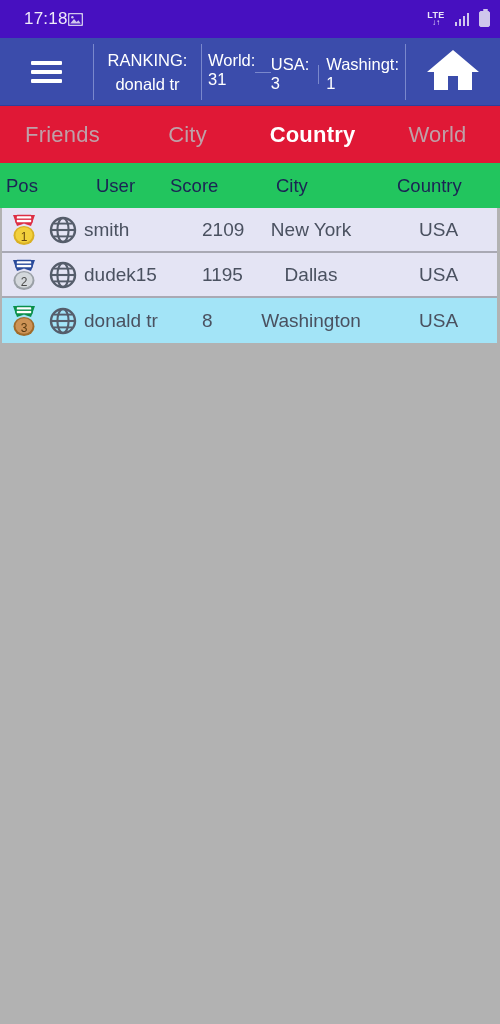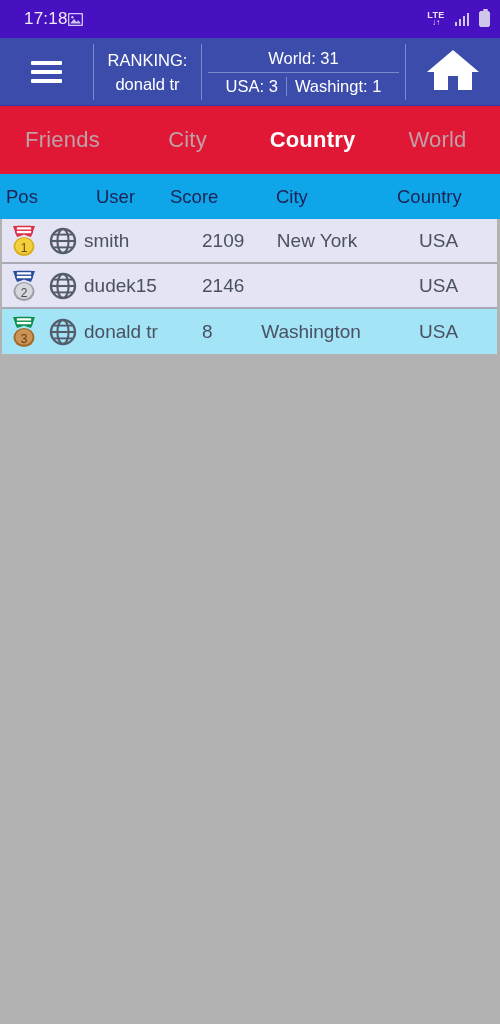--- a/index.html
+++ b/index.html
@@ -43,42 +43,42 @@
   .hamburger {
     width:93px; display:flex; flex-direction:column; align-items:center;
     justify-content:center; gap:5px; cursor:pointer;
   }
   .hamburger span { display:block; width:31px; height:4px; background:#fff; border-radius:1px; }
   .vdiv { width:1px; background:#7a88cc; align-self:center; height:56px; }
   .rank-user {
     width:107px; display:flex; flex-direction:column; align-items:center;
     justify-content:center; gap:5px; font-size:16.5px;
   }
-  .rank-stats { flex:1; display:flex; flex-direction:column; justify-content:center;
+  .rank-stats { flex:1; display:flex; flex-direction:row; justify-content:center;
                 align-items:center; padding:0 6px; }
   .rank-world { font-size:16.5px; padding-bottom:4px; }
   .rank-hdiv { height:1px; background:#7a88cc; width:100%; }
   .rank-row2 { display:flex; align-items:center; justify-content:center;
                gap:8px; padding-top:4px; font-size:16.5px; width:100%; }
   .rank-row2 .vsep { width:1px; height:19px; background:#7a88cc; }
   .home-btn { width:94px; display:flex; align-items:center; justify-content:center; cursor:pointer; }
 
   
   .tabs {
-    height:68px; background:#e01836; display:flex; align-items:center;
+    height:57px; background:#e01836; display:flex; align-items:center;
   }
   .tab {
     flex:1; text-align:center; font-size:22px; color:#bfa0a8; cursor:pointer;
     letter-spacing:.2px;
   }
   .tab.active { color:#ffffff; font-weight:bold; }
 
   
   .thead {
-    height:45px; background:#0ea5e9; display:flex; align-items:center;
+    height:45px; background:#22c55e; display:flex; align-items:center;
     color:#1b2354; font-size:18.5px; position:relative;padding-left:29px;
   }
   .th { position:absolute; white-space:nowrap; }
   .th-pos    { left:6px; }
   .th-user   { left:96px; }
   .th-score  { left:170px; }
   .th-city   { left:276px; }
   .th-country{ left:397px; }
 
   
@@ -87,21 +87,21 @@
     height:45px; display:flex; align-items:center; position:relative;
     background:#e4e4f4; border-bottom:2px solid #a9a9b4; font-size:19px; color:#4a5160;
   }
   .row.highlight { background:#a3e4f7; }
   .row:last-child { border-bottom:none; }
   .cell { position:absolute; white-space:nowrap; }
   .c-medal { left:4px; top:50%; transform:translateY(-50%); width:36px; height:36px; }
   .c-globe { left:46px; top:50%; transform:translateY(-50%); width:30px; height:30px; }
   .c-user  { left:82px; }
   .c-score { left:200px; }
-  .c-city  { left:259px; width:112px; text-align:center; }
+  .c-city  { left:253px; width:112px; text-align:center; }
   .c-country{ left:417px; }
   .c-city.wide { left:246px; width:126px; }
 </style>
 </head>
 <body>
 
 <div class="statusbar">
   <div class="status-left">
     <span class="status-time">17:18</span>
     <span class="img-icon">
@@ -217,21 +217,22 @@
     <span class="cell c-globe">
       <svg width="30" height="30" viewBox="0 0 30 30">
         <circle cx="15" cy="15" r="12" fill="none" stroke="#555d6b" stroke-width="2.4"></circle>
         <ellipse cx="15" cy="15" rx="5.6" ry="12" fill="none" stroke="#555d6b" stroke-width="2.1"></ellipse>
         <line x1="3.3" y1="15" x2="26.7" y2="15" stroke="#555d6b" stroke-width="2.1"></line>
         <line x1="6" y1="8.6" x2="24" y2="8.6" stroke="#555d6b" stroke-width="1.9"></line>
         <line x1="6" y1="21.4" x2="24" y2="21.4" stroke="#555d6b" stroke-width="1.9"></line>
       </svg>
     </span>
     <span class="cell c-user">dudek15</span>
-    <span class="cell c-score">2146</span>
+    <span class="cell c-score">1195</span>
+    <span class="cell c-city">Dallas</span>
     <span class="cell c-country">USA</span>
   </div>
 
   <div class="row highlight">
     <span class="cell c-medal">
       <svg width="36" height="36" viewBox="0 0 36 36">
         <path d="M7 3 L13 3 L17 12 L11 14 Z" fill="#0a8f4a"></path>
         <path d="M29 3 L23 3 L19 12 L25 14 Z" fill="#0a8f4a"></path>
         <rect x="10" y="3.5" width="16" height="7.5" rx="1.4" fill="#ffffff" stroke="#0a8f4a" stroke-width="1.6"></rect>
         <line x1="10" y1="7.2" x2="26" y2="7.2" stroke="#0a8f4a" stroke-width="1.4"></line>

